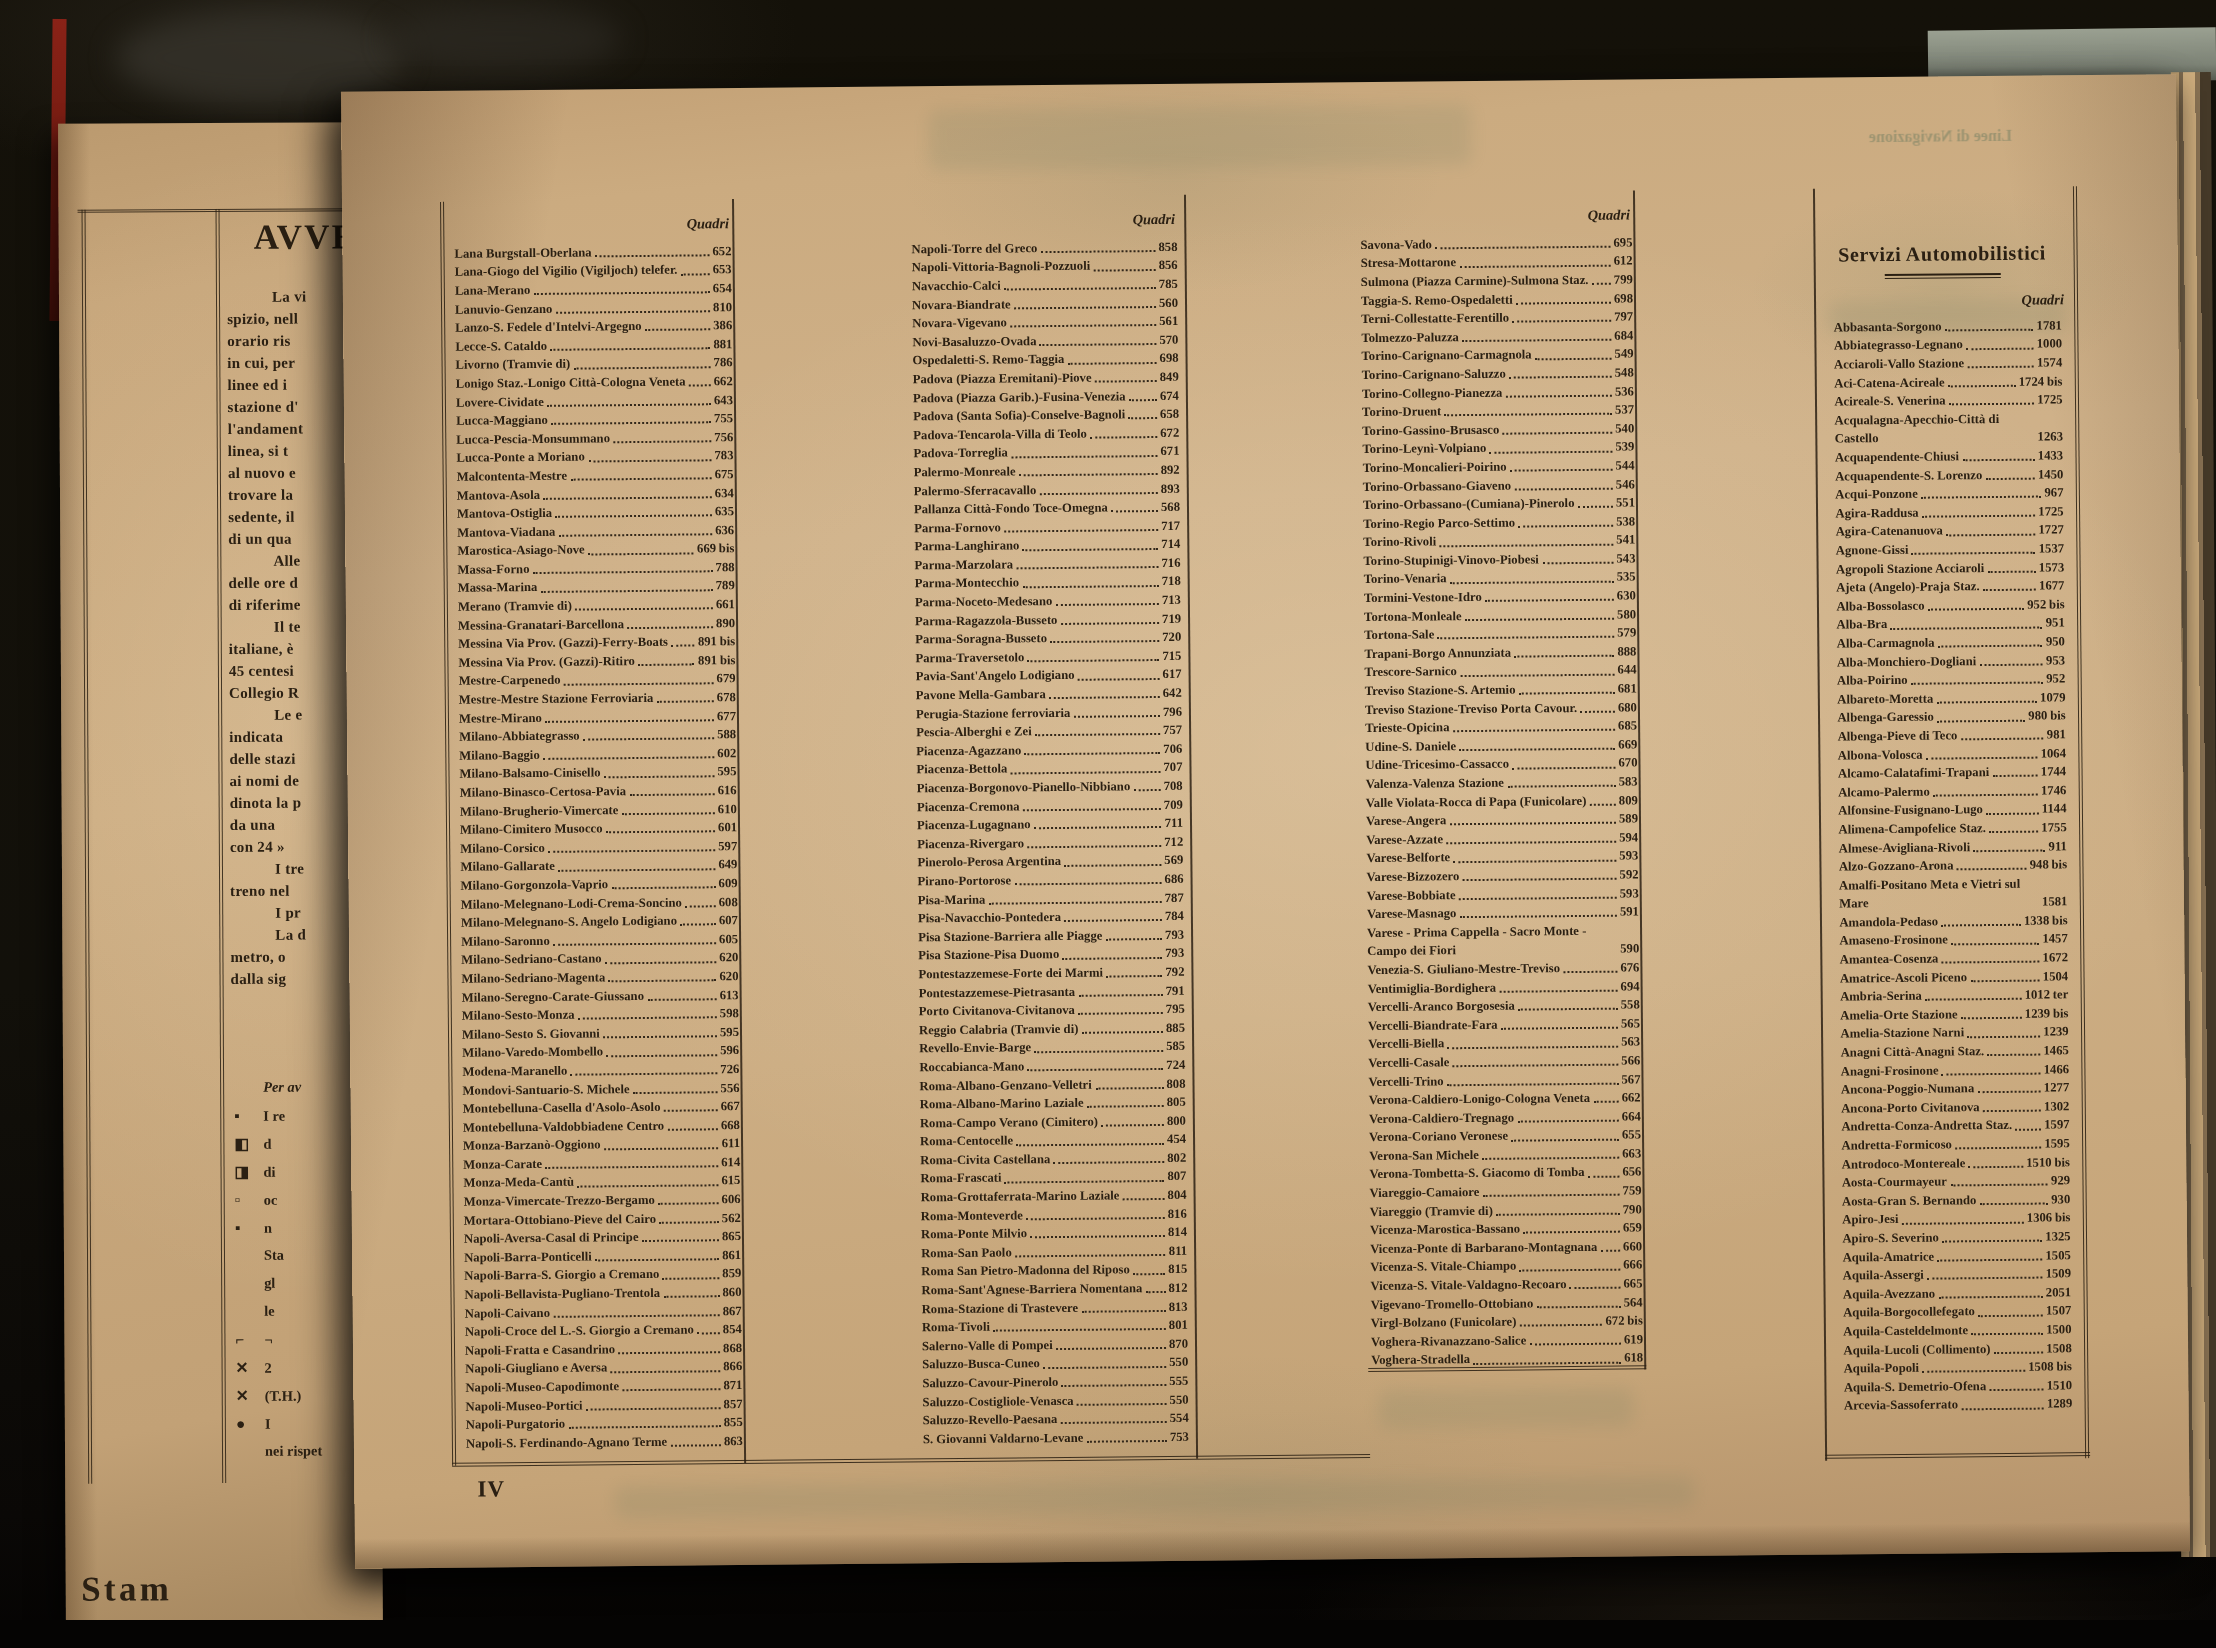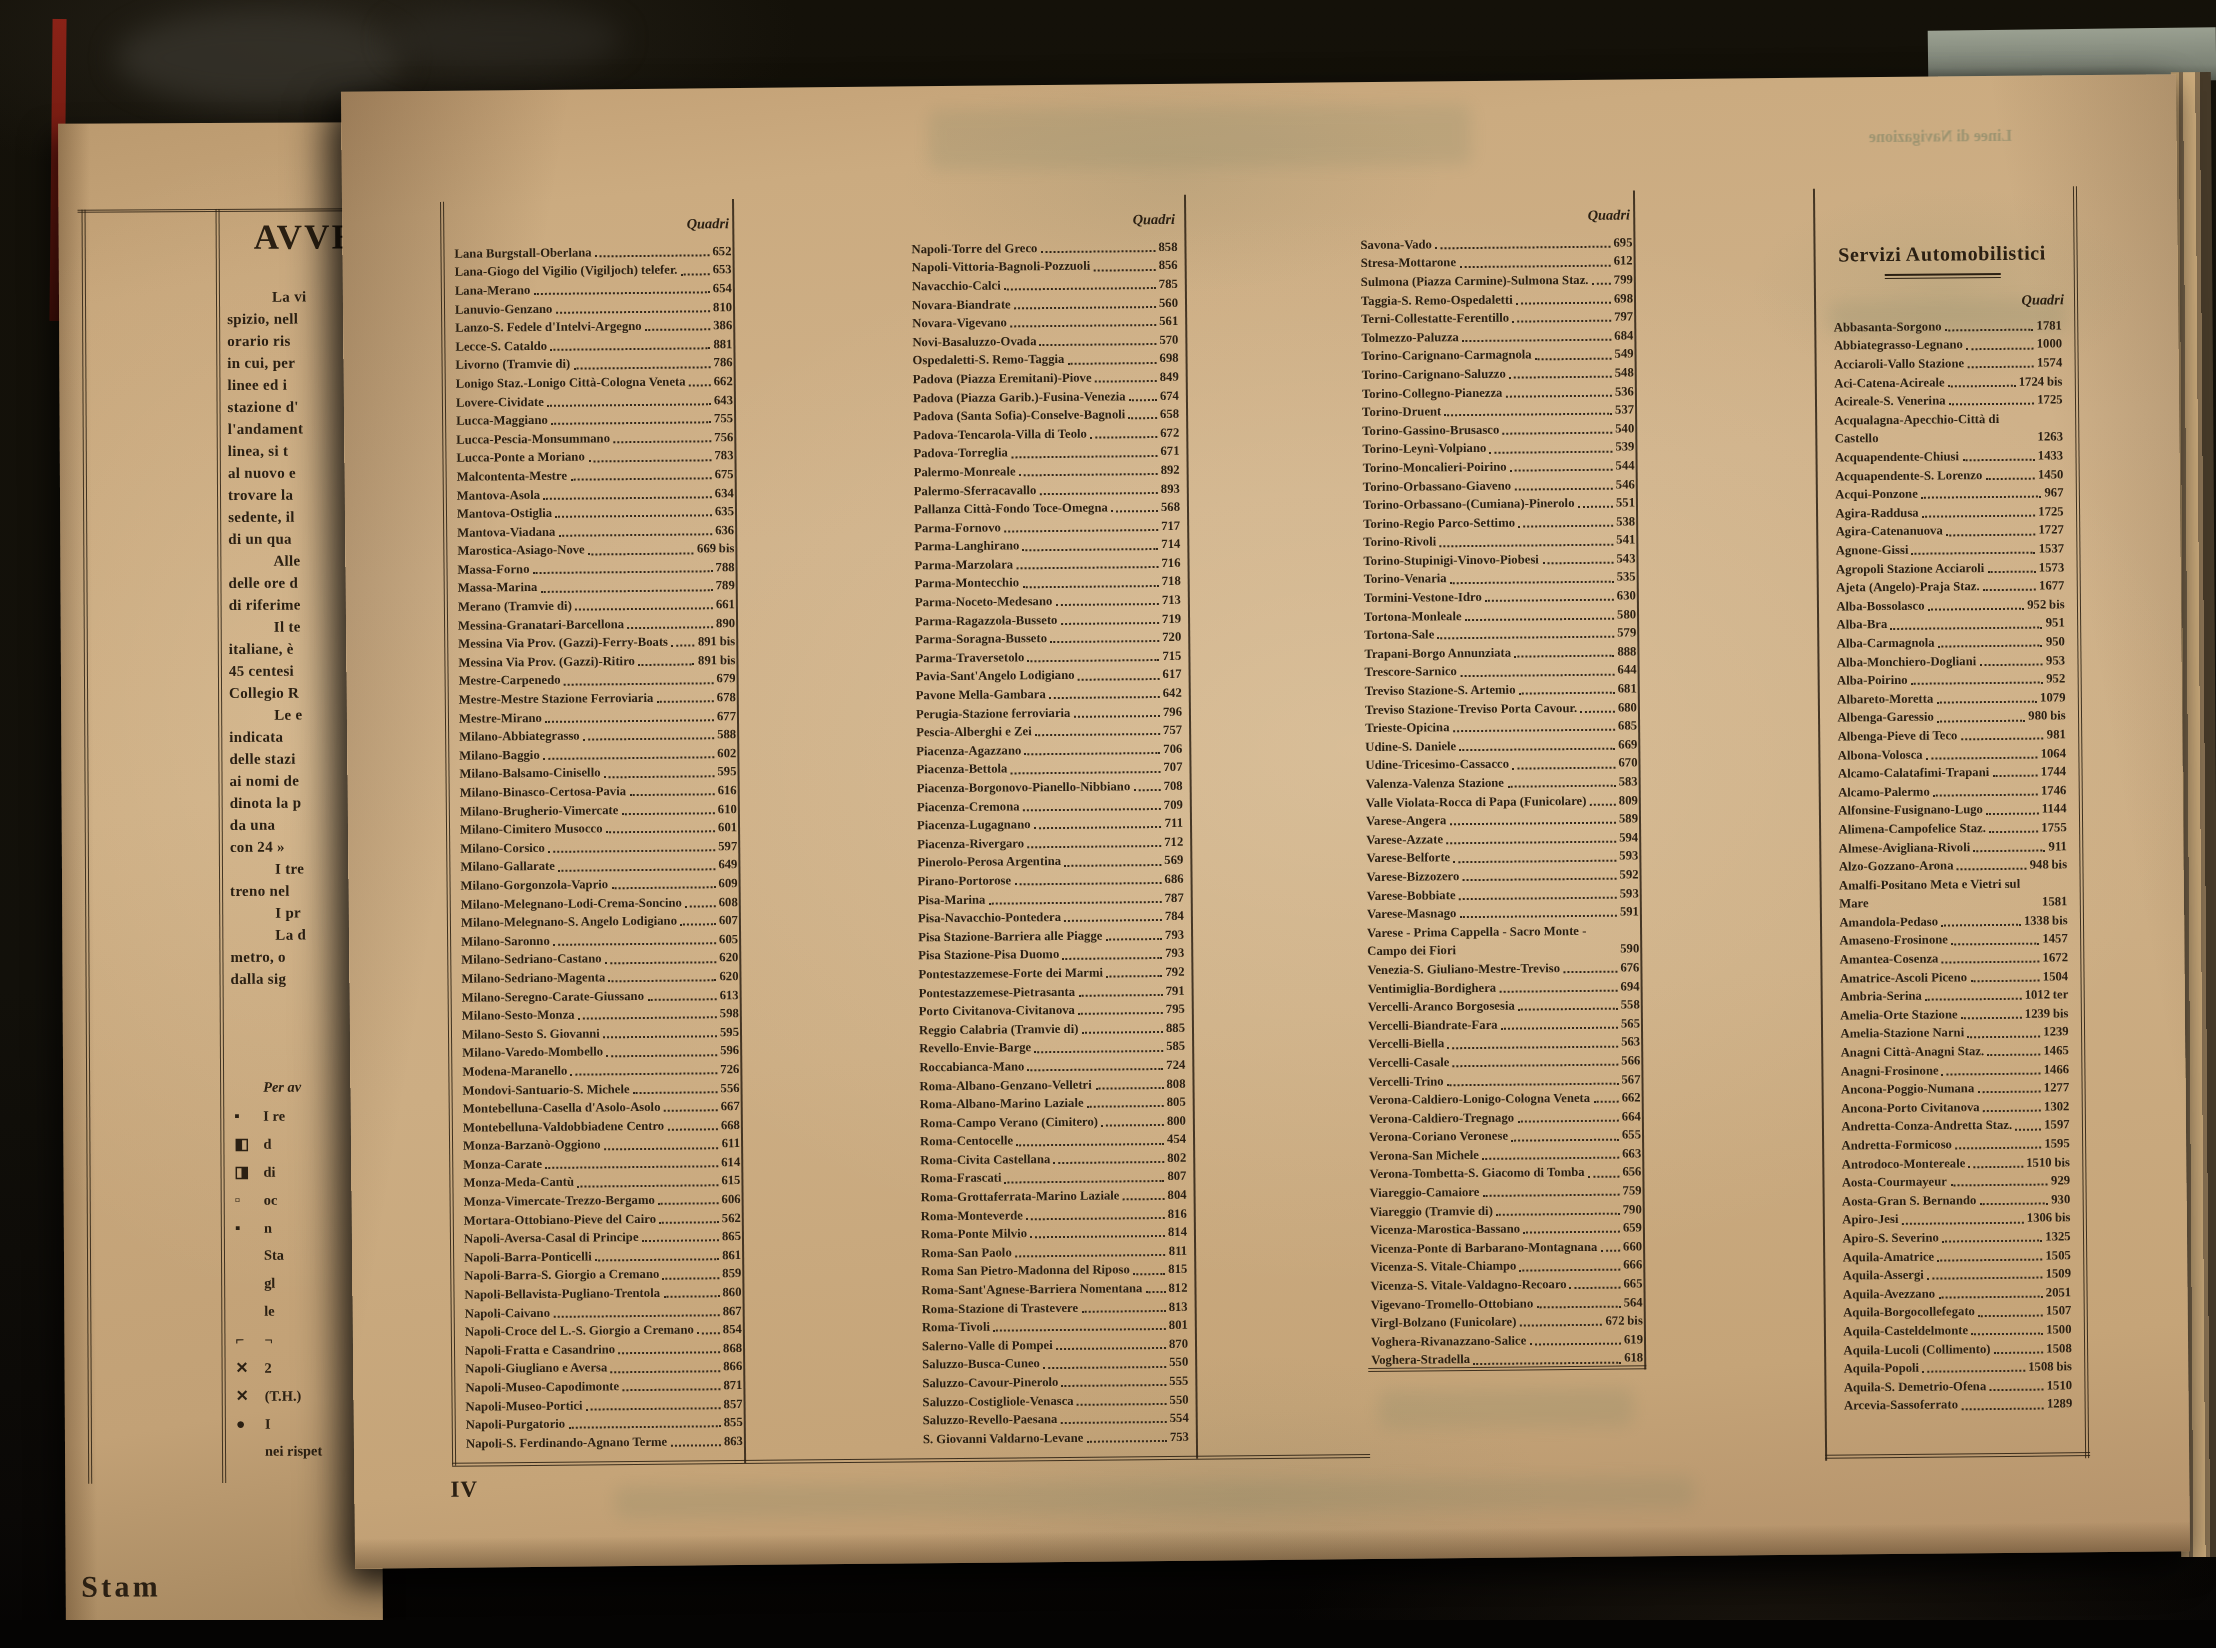--- a/index.html
+++ b/index.html
@@ -48,21 +48,21 @@
   .avv-vline{position:absolute;width:1.7px;border-left:1.7px solid var(--ink);border-right:1.7px solid var(--ink);opacity:.85;}
   .avv-hline{position:absolute;height:1.1px;border-top:1.7px solid var(--ink);border-bottom:1.7px solid var(--ink);opacity:.85;}
   .avv-title{position:absolute;left:195px;top:95px;font-size:35px;font-weight:bold;letter-spacing:2.2px;white-space:nowrap;}
   .avv-text{position:absolute;left:168px;top:166px;width:233px;}
   .avv-line{height:22px;font-size:15px;font-weight:bold;white-space:nowrap;overflow:visible;letter-spacing:0.3px;}
   .avv-line.ind{text-indent:45px;}
   .avv-legend{position:absolute;left:171px;top:956px;width:222px;}
   .lg-line{height:28px;font-size:14.4px;font-weight:bold;white-space:nowrap;}
   .lg-line.it{font-style:italic;}
   .lg-glyph{display:inline-block;width:29px;font-size:15.5px;}
-  .stam{position:absolute;left:15.5px;top:1446px;font-size:30px;font-weight:bold;letter-spacing:3.3px;}
+  .stam{position:absolute;left:15.5px;top:1446px;font-size:35px;font-weight:bold;letter-spacing:3.3px;}
 
   
   .main-page{
     position:absolute;left:348px;top:83px;width:1835px;height:1477px;z-index:3;
     transform:rotate(-.55deg);
     background:
       radial-gradient(1219px 776px at 55% 45%, rgba(255,242,214,.22), rgba(0,0,0,0) 70%),
       radial-gradient(277px 144px at 1601px 211px, rgba(120,135,100,.16), rgba(0,0,0,0) 70%),
       radial-gradient(388px 166px at 831px 94px, rgba(110,120,95,.14), rgba(0,0,0,0) 70%),
       radial-gradient(443px 211px at 887px 1418px, rgba(110,120,95,.13), rgba(0,0,0,0) 70%),
@@ -97,21 +97,21 @@
   .nm{flex:0 1 auto;}
   .dots{flex:1 1 0;min-width:0;height:0;border-bottom:2.2px dotted #32271a;margin:0 3.3px 4.4px 3.3px;align-self:flex-end;}
   .num{flex:0 0 auto;white-space:nowrap;}
   .suf{flex:0 0 auto;margin-left:2.8px;}
 
   .col4 .svc-title{font-size:20px;font-weight:bold;text-align:center;letter-spacing:0.6px;white-space:nowrap;}
   .svc-rule{width:116px;height:2.2px;margin:7.8px auto 14.4px auto;border-top:2.8px solid var(--ink);border-bottom:1.1px solid var(--ink);}
   .col4 .qhead{margin-bottom:5.5px;}
   .col4 .entries{padding-left:14.4px;padding-right:4.4px;}
 
-  .page-num{position:absolute;left:96px;top:1386px;font-size:23px;font-weight:bold;letter-spacing:1.1px;}
+  .page-num{position:absolute;left:123px;top:1386px;font-size:23px;font-weight:bold;letter-spacing:1.1px;}
 </style>
 </head>
 <body>
 
 <div class="red-sliver"></div>
 <div class="bg-blob blob-a"></div>
 <div class="bg-blob blob-b"></div>
 <div class="top-right-band"></div>
 <div class="right-stack"></div>
 <div class="bottom-black"></div>

